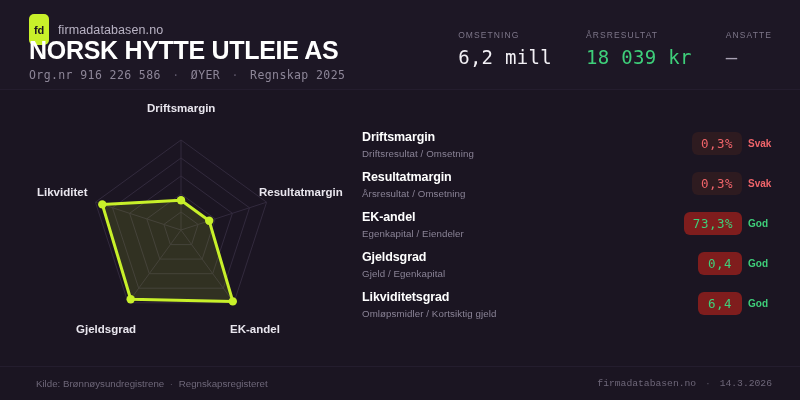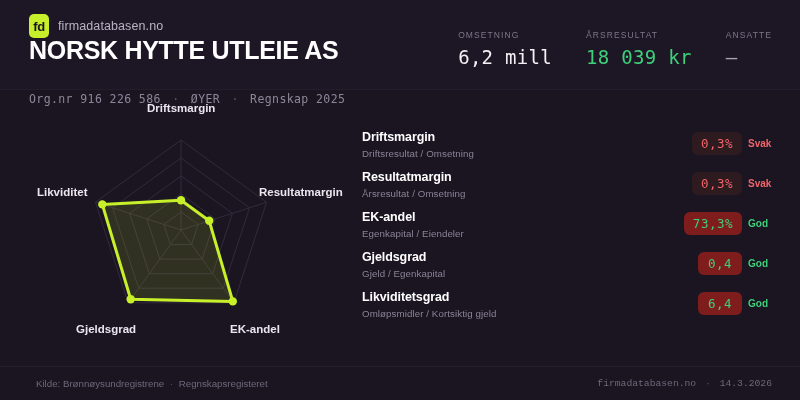--- a/index.html
+++ b/index.html
@@ -14,37 +14,37 @@
   .mono { font-family:"DejaVu Sans Mono", monospace; }
 
   
   .header {
     position:absolute; left:0; top:0; width:800px; height:90px;
     background:#1d1725;
     border-bottom:1px solid #241d2e;
   }
   .brand { position:absolute; left:29px; top:14px; display:flex; align-items:center; gap:9px; }
   .logo-badge {
-    width:20px; height:24px; border-radius:5px;
+    width:20px; height:31px; border-radius:5px;
     background:#c8f02a;
     color:#1a1420;
-    font-size:13px; font-weight:bold;
+    font-size:11px; font-weight:bold;
     display:flex; align-items:center; justify-content:center;
     letter-spacing:-0.3px;
   }
   .brand-name { font-size:12.5px; color:#b9b3c4; letter-spacing:0.1px; }
 
   .company-title {
     position:absolute; left:29px; top:36px;
     font-size:25px; font-weight:bold; letter-spacing:-0.3px;
     color:#ffffff; white-space:nowrap;
   }
   .meta-line {
     position:absolute; left:29px; top:68px;
-    font-size:11.5px; color:#8d8698; letter-spacing:0.4px; white-space:nowrap;margin-top:24px;
+    font-size:11.5px; color:#8d8698; letter-spacing:0.4px; white-space:nowrap;
   }
   .meta-sep { color:#5d5669; padding:0 4px; }
 
   
   .kpis { position:absolute; right:28px; top:30px; display:flex; gap:34px; }
   .kpi-label {
     font-size:8.5px; color:#7d7689; letter-spacing:1.1px;
     text-transform:uppercase; margin-bottom:6px;
   }
   .kpi-value { font-size:19px; letter-spacing:0.3px; white-space:nowrap; }

